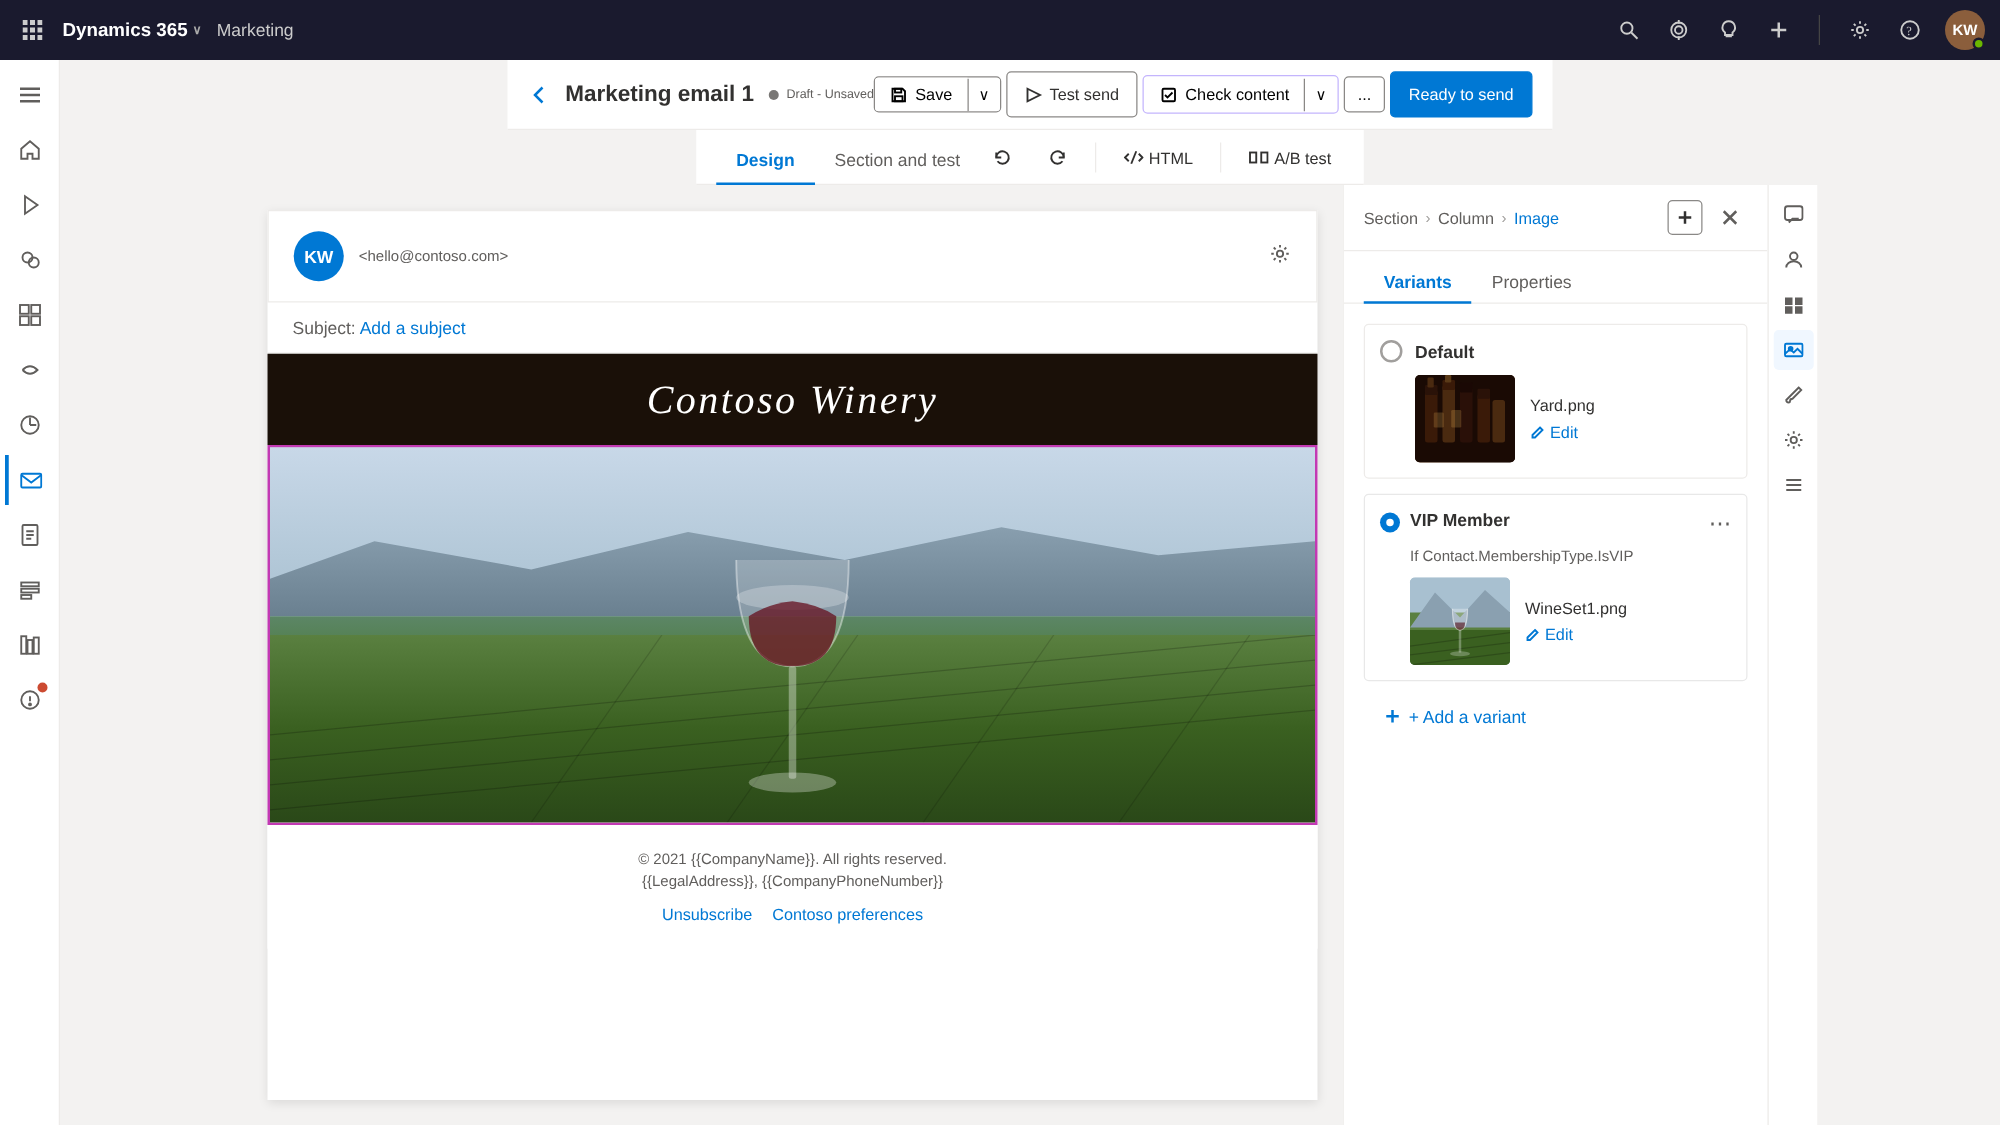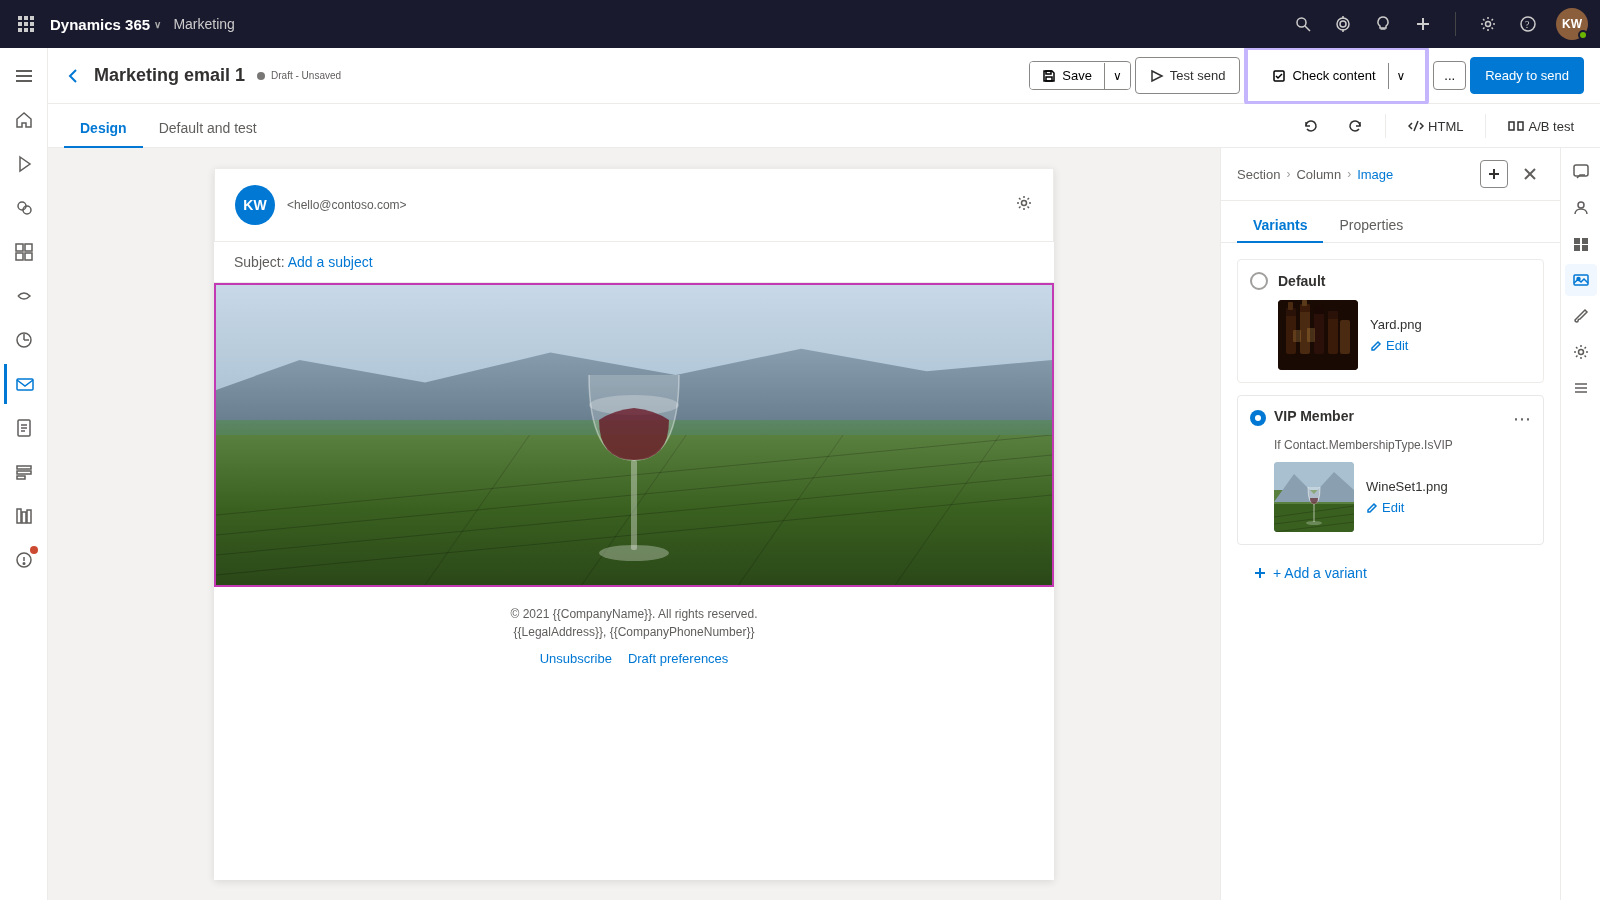--- a/index.html
+++ b/index.html
@@ -30,36 +30,36 @@
     .main-layout { display: flex; height: calc(900px - 48px); }
 
     
     .left-sidebar { width: 48px; background: white; border-right: 1px solid #edebe9; display: flex; flex-direction: column; align-items: center; padding-top: 8px; gap: 4px; }
     .left-sidebar .nav-icon { width: 40px; height: 40px; display: flex; align-items: center; justify-content: center; border-radius: 4px; cursor: pointer; color: #605e5c; font-size: 18px; position: relative; }
     .left-sidebar .nav-icon.active { color: #0078d4; border-left: 3px solid #0078d4; border-radius: 0; }
     .left-sidebar .nav-icon.has-badge::after { content: ''; width: 8px; height: 8px; background: #cc4a31; border-radius: 50%; position: absolute; top: 6px; right: 6px; }
     .left-sidebar-toggle { padding: 8px 0; }
 
     
-    .content-area { flex: 1; display: flex; flex-direction: column; overflow: hidden; }
+    .content-area { flex: 1; display: flex; flex-direction: column; overflow: hidden; align-items: center; }
 
     
     .subheader { background: white; border-bottom: 1px solid #edebe9; padding: 0 16px; display: flex; align-items: center; justify-content: space-between; height: 56px; }
     .subheader-left { display: flex; align-items: center; gap: 12px; }
     .back-btn { color: #0078d4; font-size: 18px; cursor: pointer; display: flex; align-items: center; }
     .page-title { font-size: 18px; font-weight: 600; color: #323130; }
     .status-badge { display: flex; align-items: center; gap: 6px; color: #605e5c; font-size: 10px; }
     .status-dot { width: 8px; height: 8px; border-radius: 50%; background: #797775; }
     .subheader-actions { display: flex; align-items: center; gap: 4px; }
     .btn { padding: 10px 14px; border-radius: 4px; border: 1px solid #8a8886; background: white; cursor: pointer; font-size: 13px; color: #323130; display: flex; align-items: center; gap: 6px; }
     .btn-primary { background: #0078d4; color: white; border-color: #0078d4; }
     .btn-save { display: flex; align-items: center; gap: 0; padding: 0; border: 1px solid #8a8886; border-radius: 4px; overflow: hidden; }
     .btn-save-main { padding: 6px 12px; background: white; cursor: pointer; font-size: 13px; border: none; display: flex; align-items: center; gap: 6px; }
     .btn-save-split { padding: 6px 8px; background: white; cursor: pointer; border: none; border-left: 1px solid #8a8886; font-size: 12px; }
-    .btn-check { display: flex; align-items: center; gap: 0; padding: 12px; border: 4px solid #c4b5fd; border-radius: 4px; overflow: hidden; }
+    .btn-check { display: flex; align-items: center; gap: 0; padding: 1px; border: 1px solid #c4b5fd; border-radius: 4px; overflow: hidden; }
     .btn-check-main { padding: 6px 12px; background: white; cursor: pointer; font-size: 13px; border: none; display: flex; align-items: center; gap: 6px; }
     .btn-check-split { padding: 6px 8px; background: white; cursor: pointer; border: none; border-left: 1px solid #8a8886; font-size: 12px; }
     .btn-more { padding: 6px 10px; border: 1px solid #8a8886; border-radius: 4px; background: white; cursor: pointer; font-size: 13px; }
 
     
     .tabs-bar { background: white; padding: 0 16px; display: flex; align-items: flex-end; height: 44px; border-bottom: 1px solid #edebe9; gap: 0; }
     .tab { padding: 10px 16px; cursor: pointer; font-size: 14px; color: #605e5c; border-bottom: 2px solid transparent; margin-bottom: -1px; }
     .tab.active { color: #0078d4; border-bottom-color: #0078d4; font-weight: 600; }
     .tabs-right { flex: 1; display: flex; justify-content: flex-end; align-items: center; gap: 8px; padding-bottom: 8px; }
     .toolbar-btn { padding: 5px 10px; border: none; background: none; cursor: pointer; color: #323130; display: flex; align-items: center; gap: 4px; font-size: 13px; border-radius: 4px; }
@@ -338,21 +338,21 @@
           <span>Ready to send</span>
         </button>
       </div>
     </div>
 
     <div class="tabs-bar">
       <div class="tab active">
         <span>Design</span>
       </div>
       <div class="tab">
-        <span>Default and test</span>
+        <span>Section and test</span>
       </div>
       <div class="tabs-right">
         <button class="toolbar-btn">
           <svg width="16" height="16" viewBox="0 0 16 16" fill="none" stroke="currentColor" stroke-width="1.5">
               <path d="M3 8a5 5 0 1 1 1 3"></path>
               <path d="M3 4v4h4"></path>
             </svg>
         </button>
         <button class="toolbar-btn">
           <svg width="16" height="16" viewBox="0 0 16 16" fill="none" stroke="currentColor" stroke-width="1.5">
@@ -398,20 +398,23 @@
                   <path d="M9 2v2M9 14v2M2 9h2M14 9h2M4 4l1.5 1.5M12.5 12.5L14 14M4 14l1.5-1.5M12.5 5.5L14 4"></path>
                 </svg>
             </div>
           </div>
 
           <div class="email-subject">
             <span>Subject:</span>
             <a>Add a subject</a>
           </div>
 
+          <div class="winery-banner">
+            <div class="winery-title">Contoso Winery</div>
+          </div>
 
           <div class="wine-image-container">
             <div class="wine-image-placeholder">
               <div class="vineyard-bg">
                 <div class="sky"></div>
                 <div class="mountains"></div>
                 <div class="vineyard-rows"></div>
 
                 <svg style="position:absolute;bottom:0;left:0;right:0;width:100%;height:50%" viewBox="0 0 800 150" preserveAspectRatio="none">
                   <line x1="0" y1="120" x2="800" y2="40" stroke="rgba(0,0,0,0.2)" stroke-width="1"></line>
@@ -437,21 +440,21 @@
                 <ellipse cx="60" cy="248" rx="35" ry="8" fill="rgba(255,255,255,0.3)"></ellipse>
               </svg>
             </div>
           </div>
 
           <div class="email-footer">
             <div class="footer-copyright">© 2021 {{CompanyName}}. All rights reserved.</div>
             <div class="footer-address">{{LegalAddress}}, {{CompanyPhoneNumber}}</div>
             <div class="footer-links">
               <a class="footer-link">Unsubscribe</a>
-              <a class="footer-link">Draft preferences</a>
+              <a class="footer-link">Contoso preferences</a>
             </div>
           </div>
 
         </div>
       </div>
 
       <div class="right-panel">
 
         <div class="right-panel-header">
           <div class="breadcrumb">

